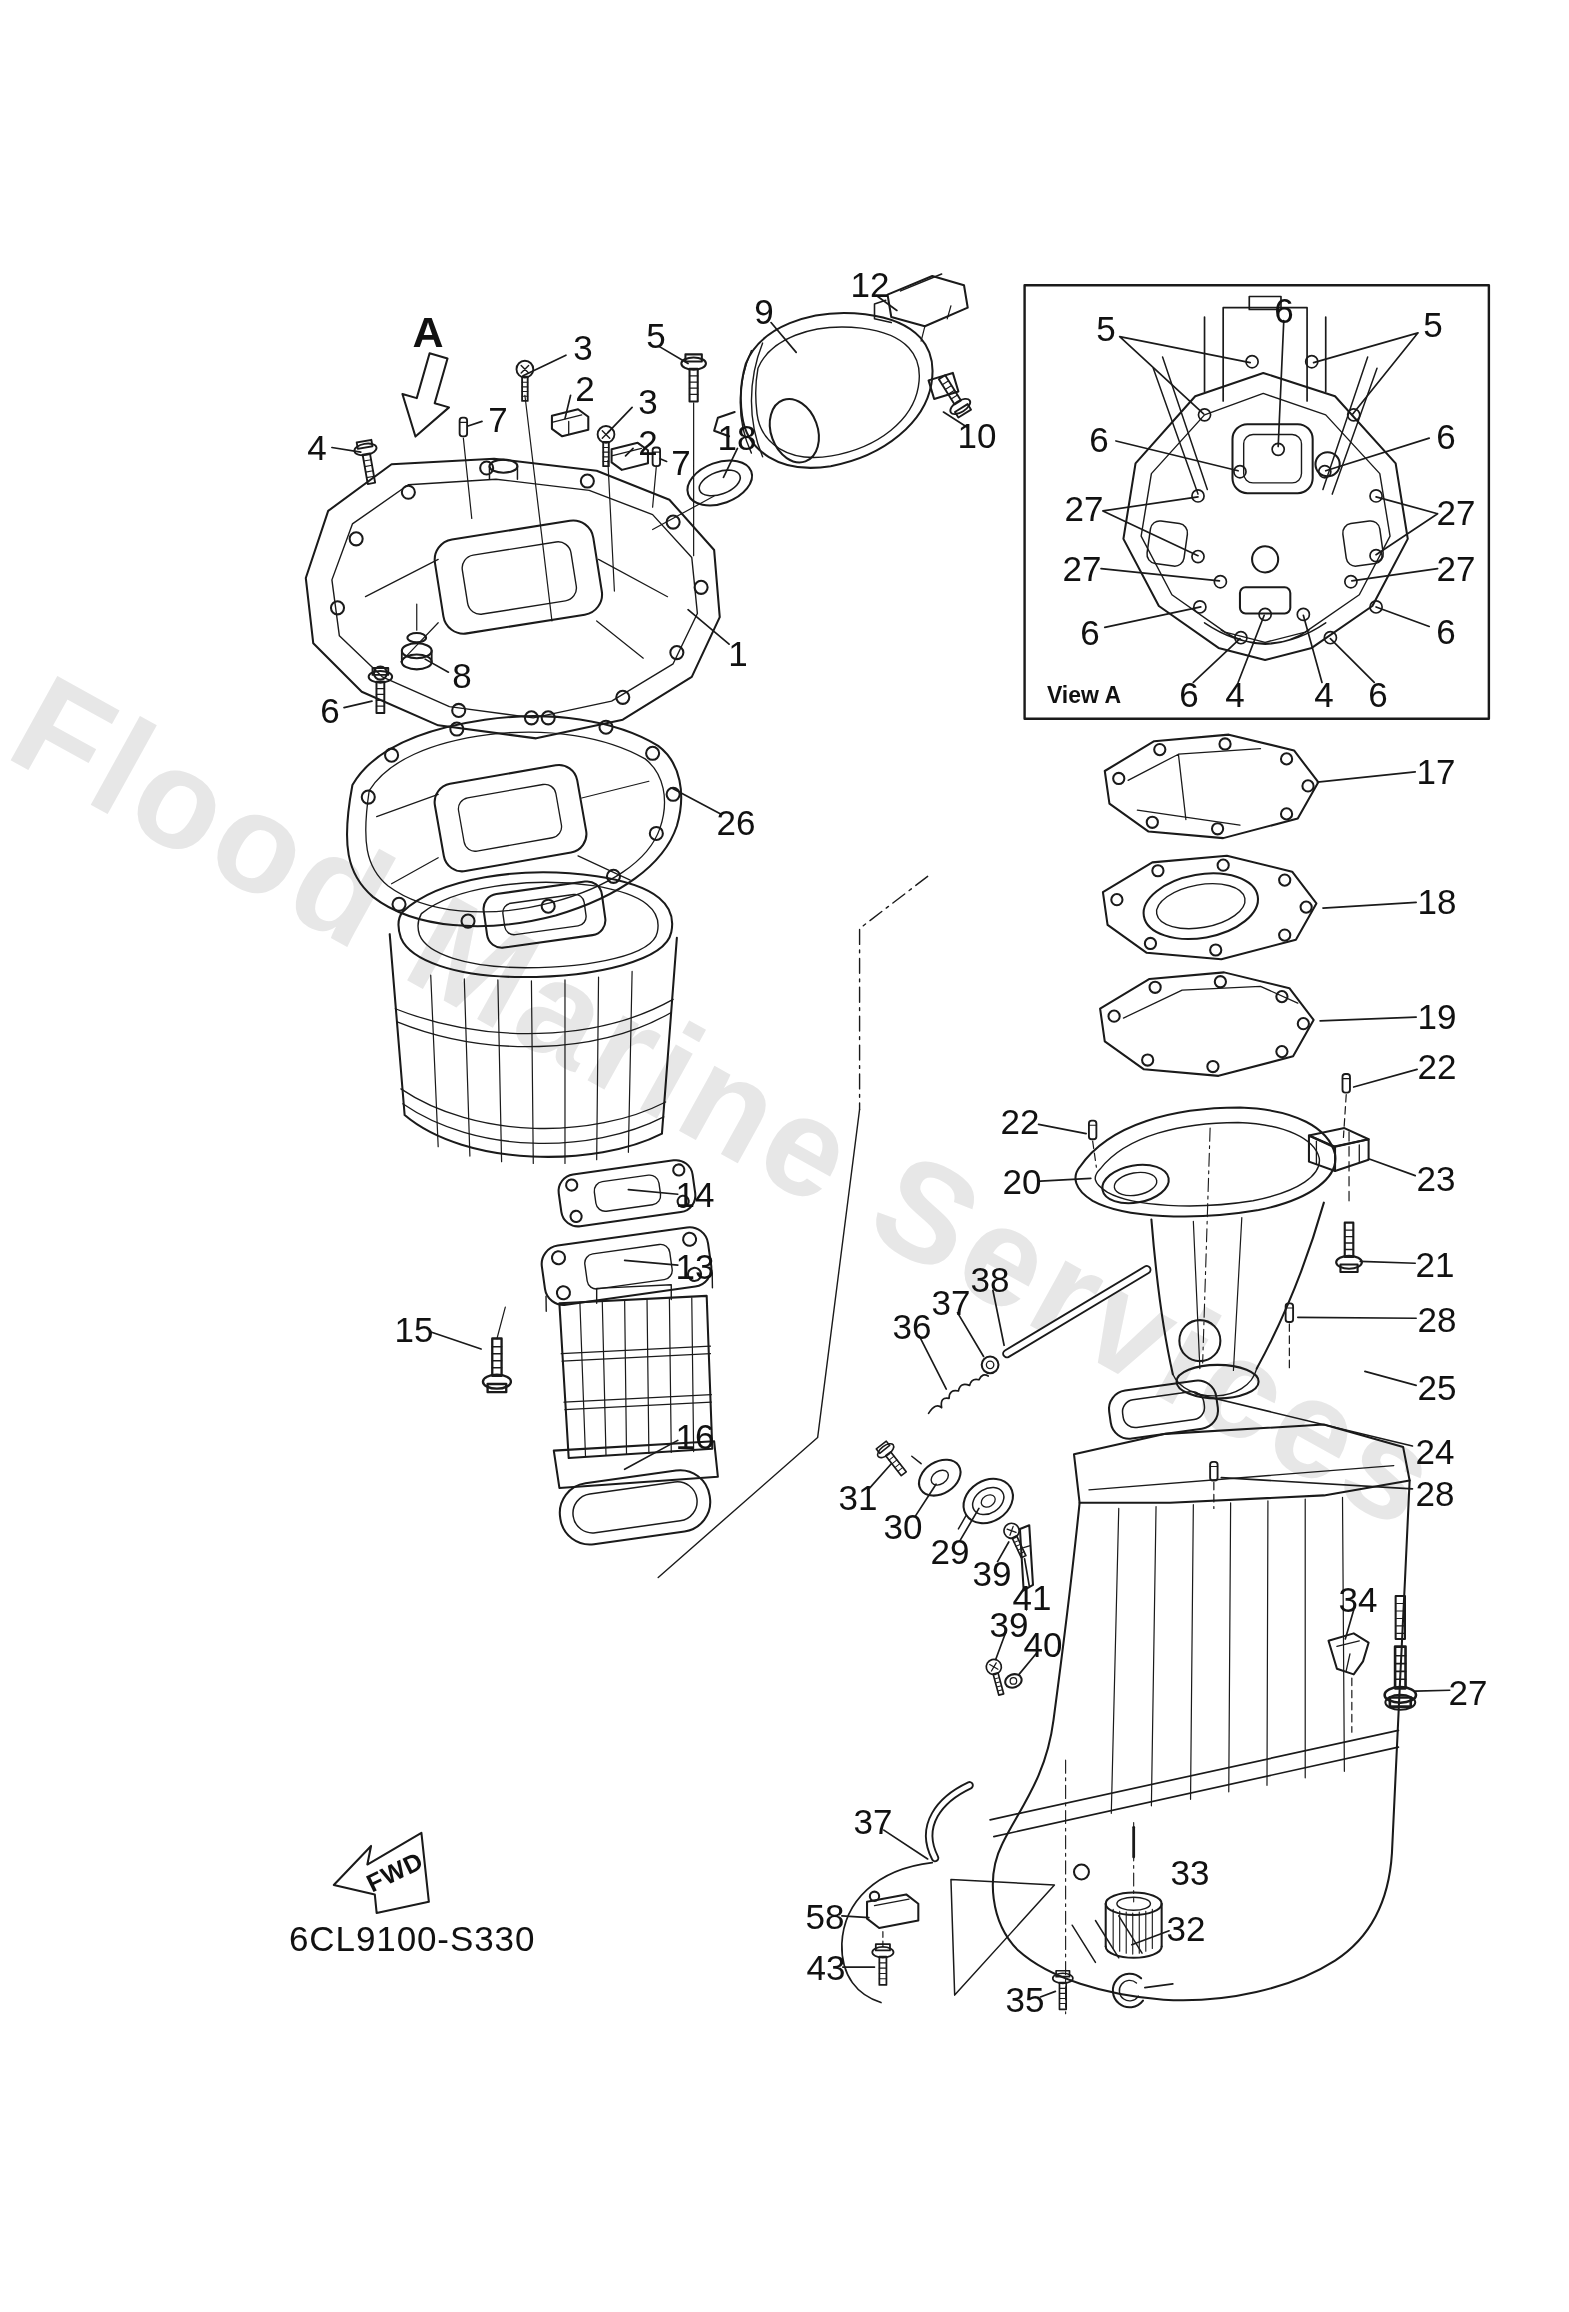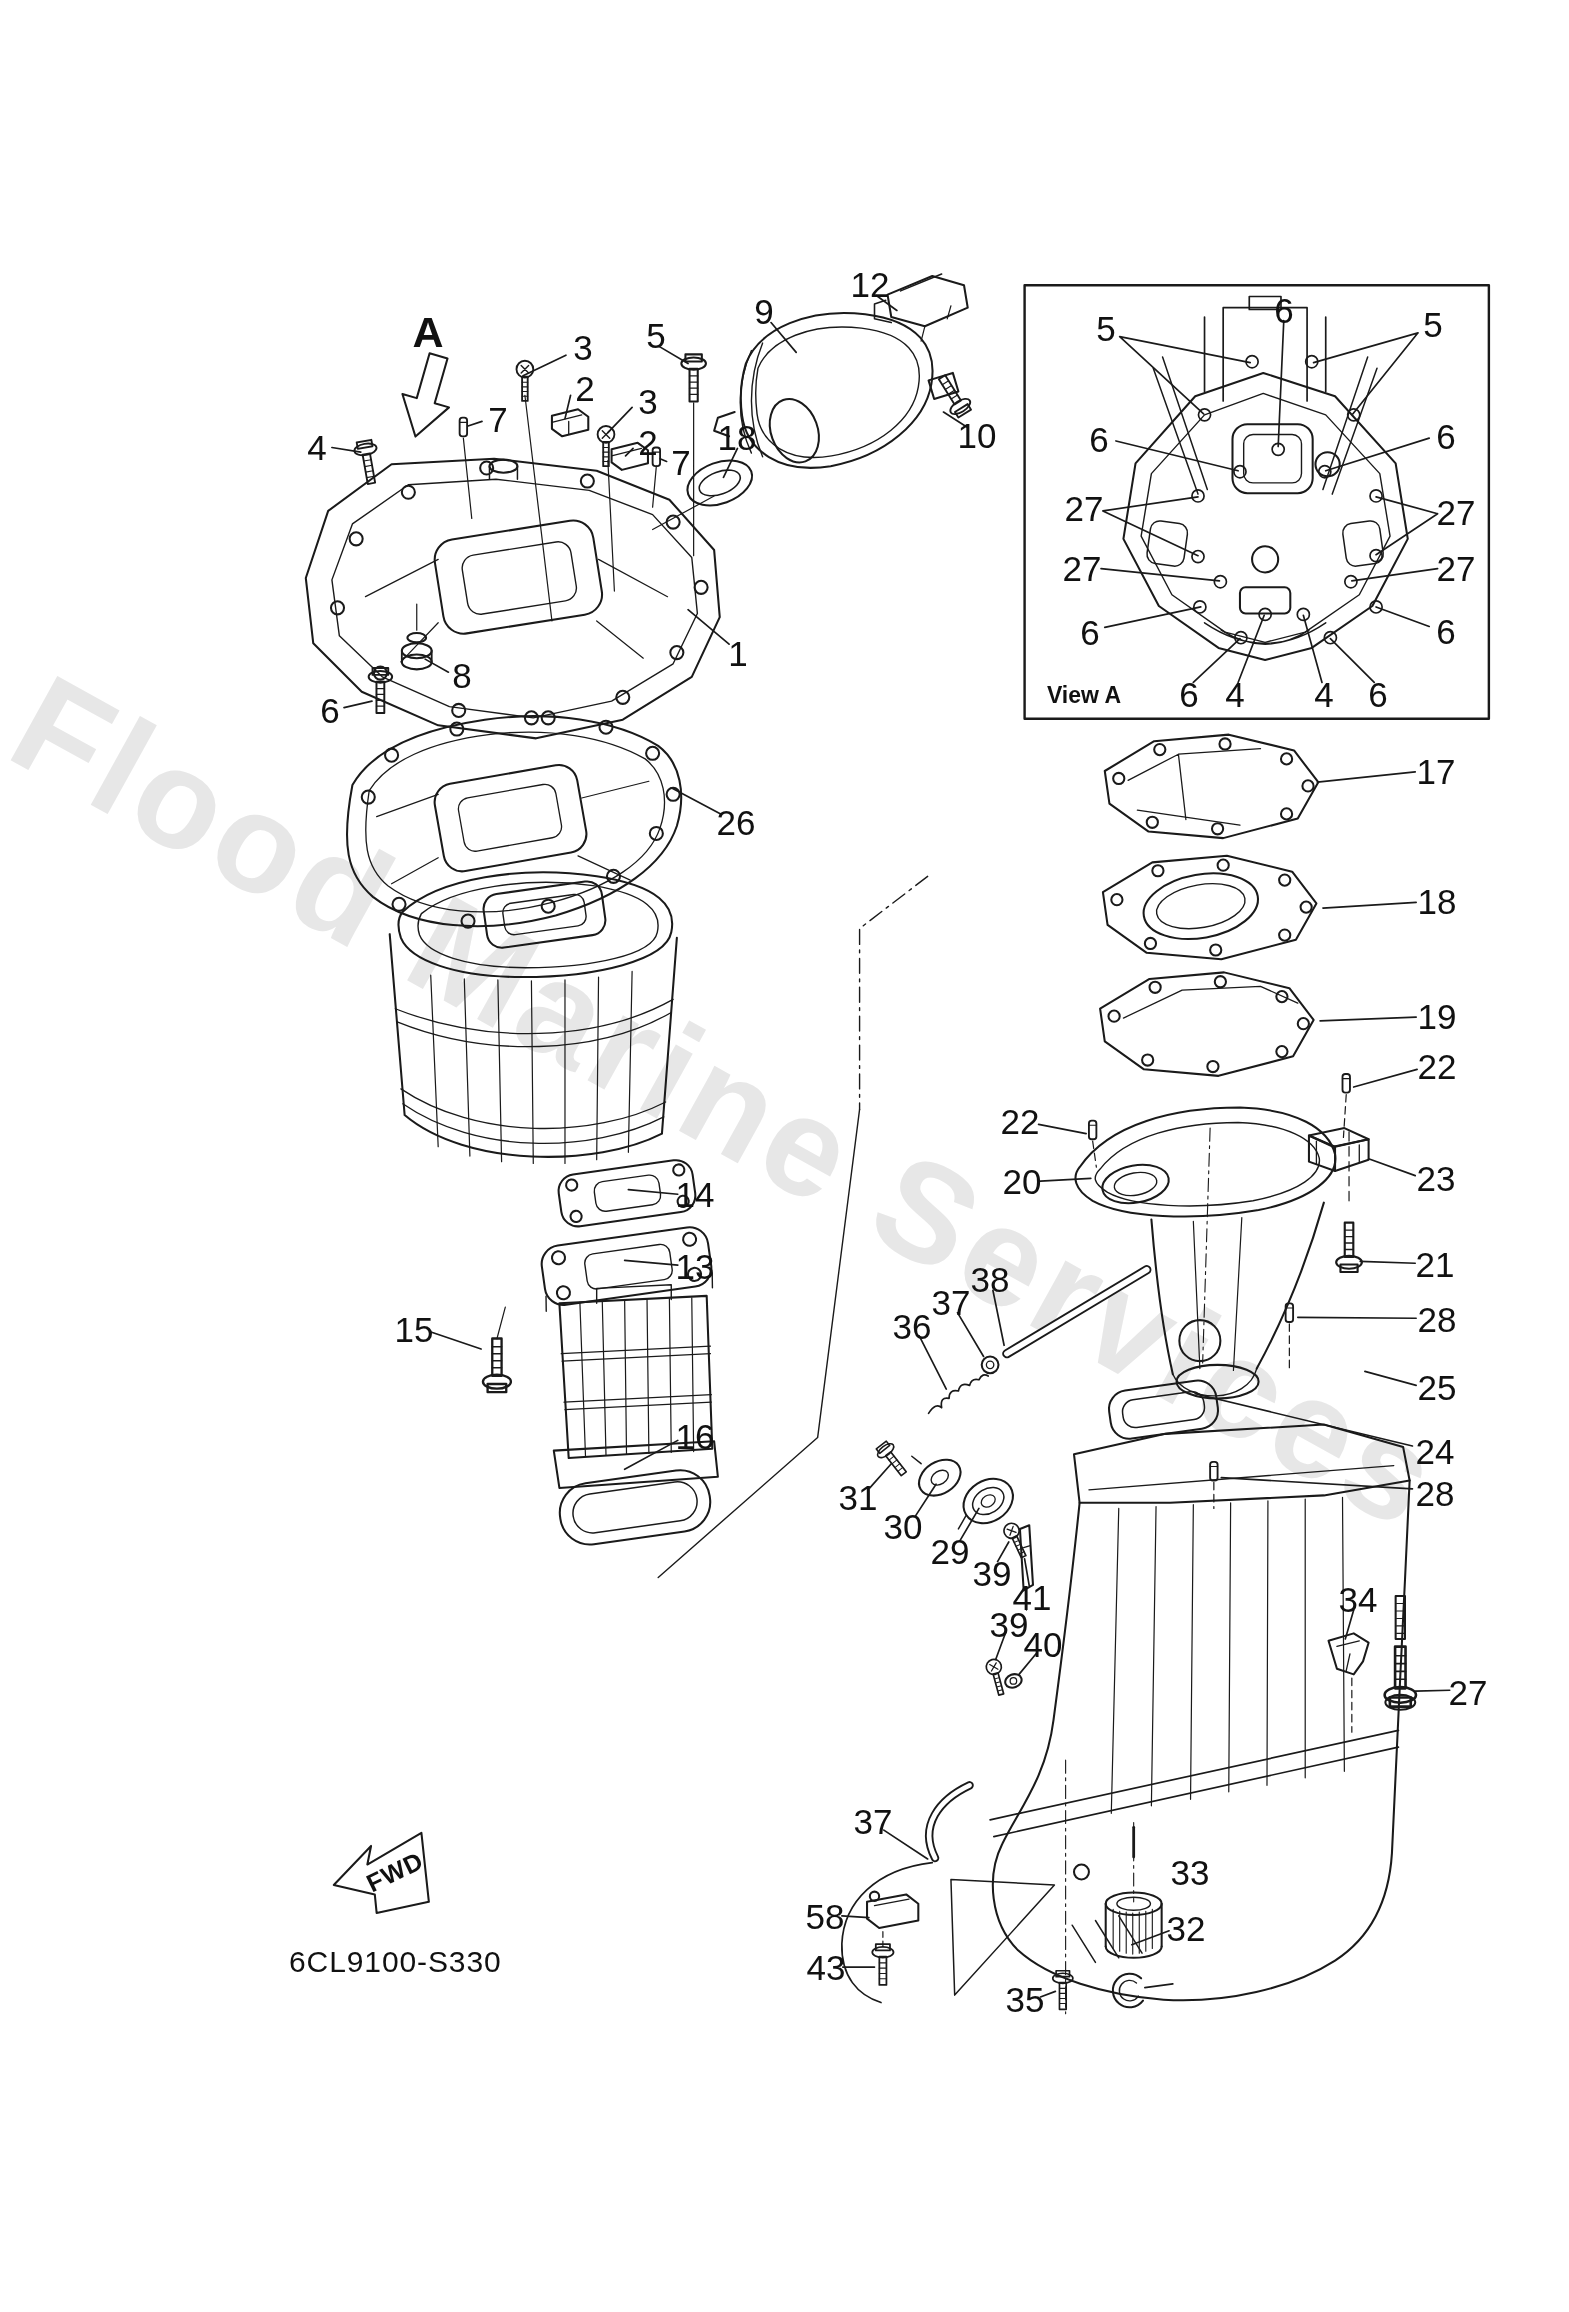--- a/index.html
+++ b/index.html
@@ -12,21 +12,21 @@
     font-size:140px;font-weight:700;letter-spacing:5.6px;
     color:#e7e7e7;white-space:nowrap;z-index:0;user-select:none;
   }
   svg.art{position:absolute;left:0;top:0;z-index:1;}
   .co{
     position:absolute;transform:translate(-50%,-50%);
     font-size:35px;color:#111;line-height:1;white-space:nowrap;z-index:2;
   }
   .co.ref{font-size:43px;font-weight:700;}
   .co.inset-title{font-size:23px;font-weight:700;}
-  .co.code{font-size:30px;letter-spacing:0.9px;transform:translate(0,-50%);margin-top:24px;}
+  .co.code{font-size:35px;letter-spacing:0.9px;transform:translate(0,-50%);}
   .co.fwd{font-size:25px;font-weight:700;transform:translate(-50%,-50%) rotate(-26deg);letter-spacing:0.9px;}
 </style>
 </head>
 <body>
 
 <div id="stage">
 
   <div class="watermark">Flood Marine Services</div>
 
   <svg class="art" width="1570" height="2313" viewBox="0 0 1684 2481">

